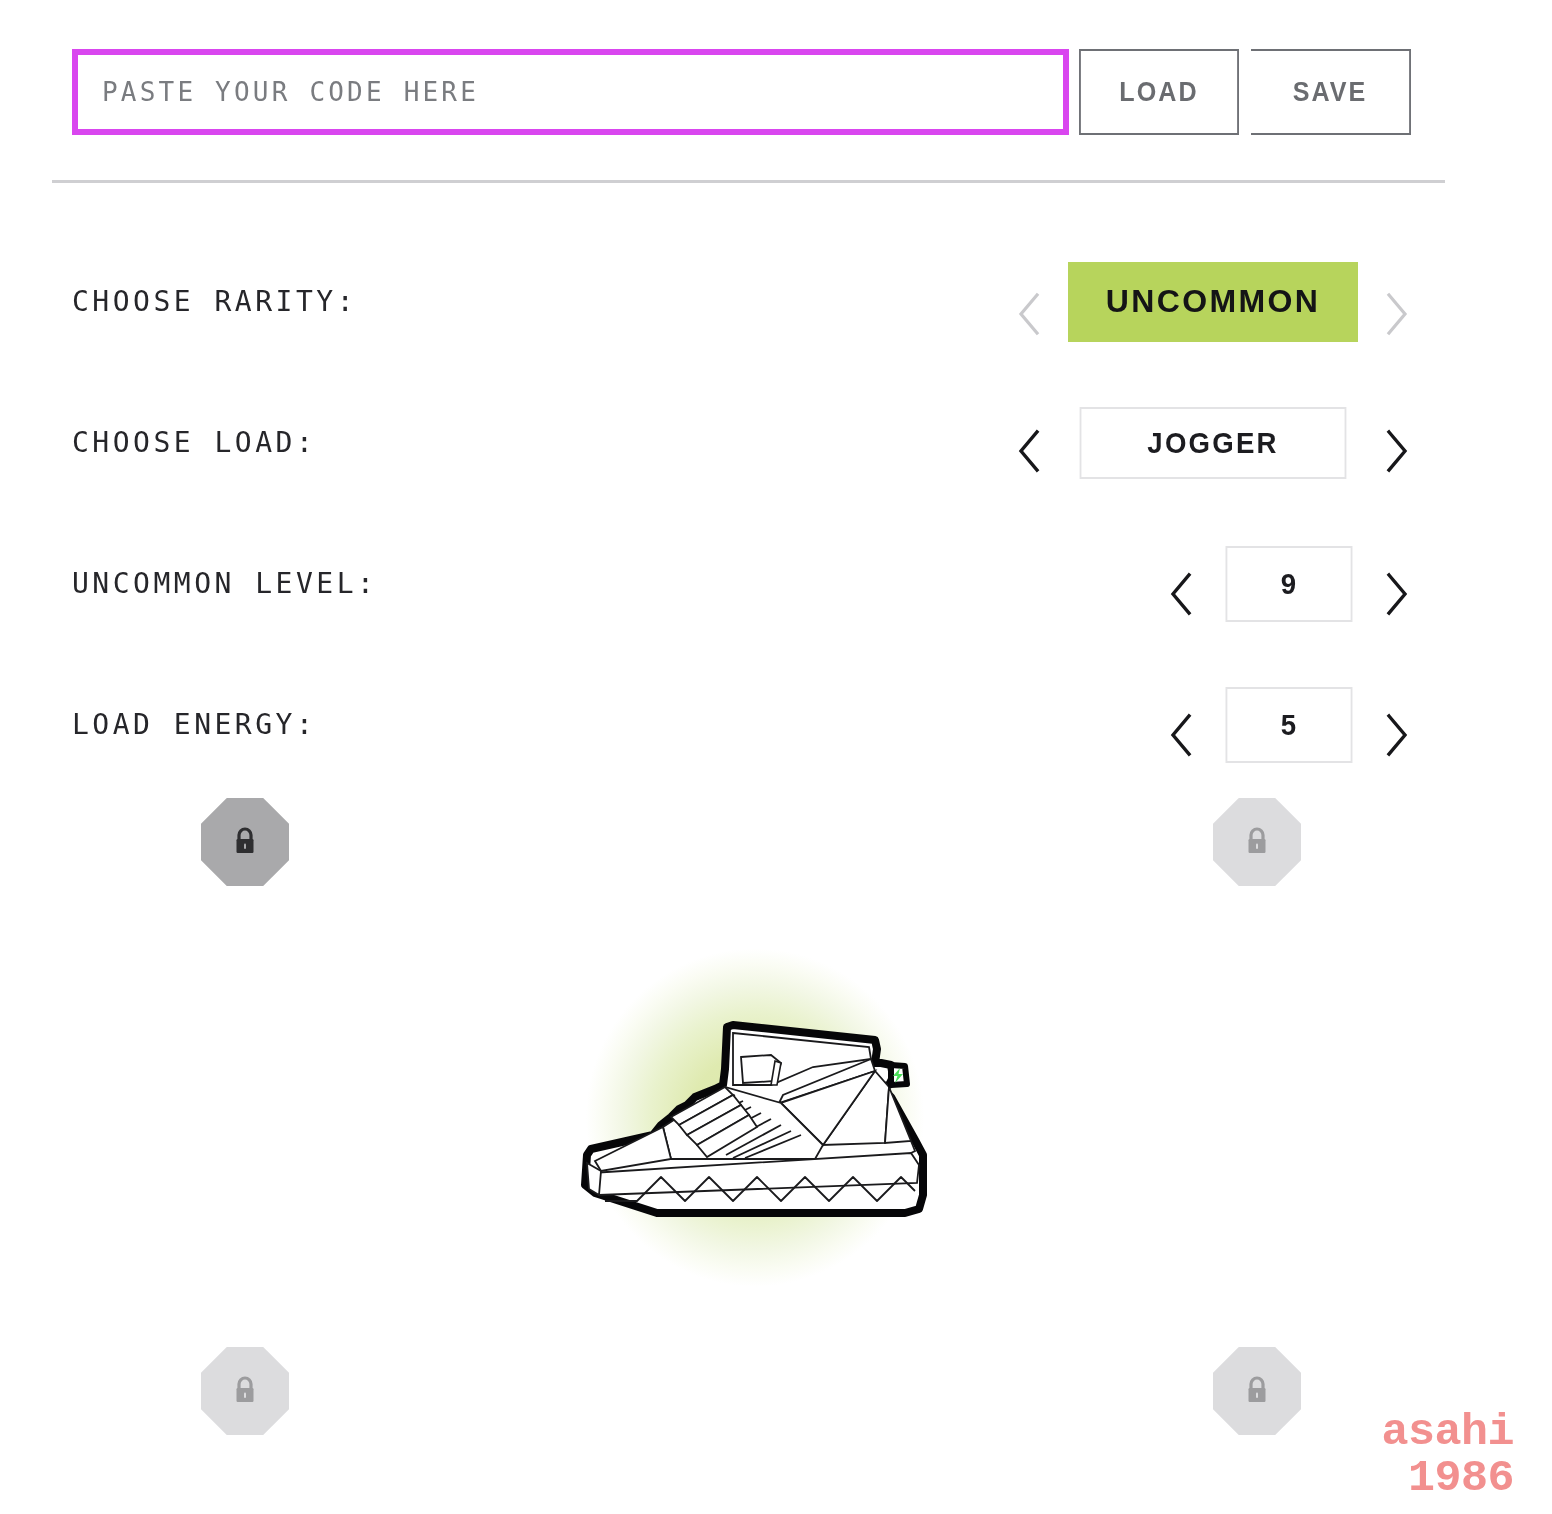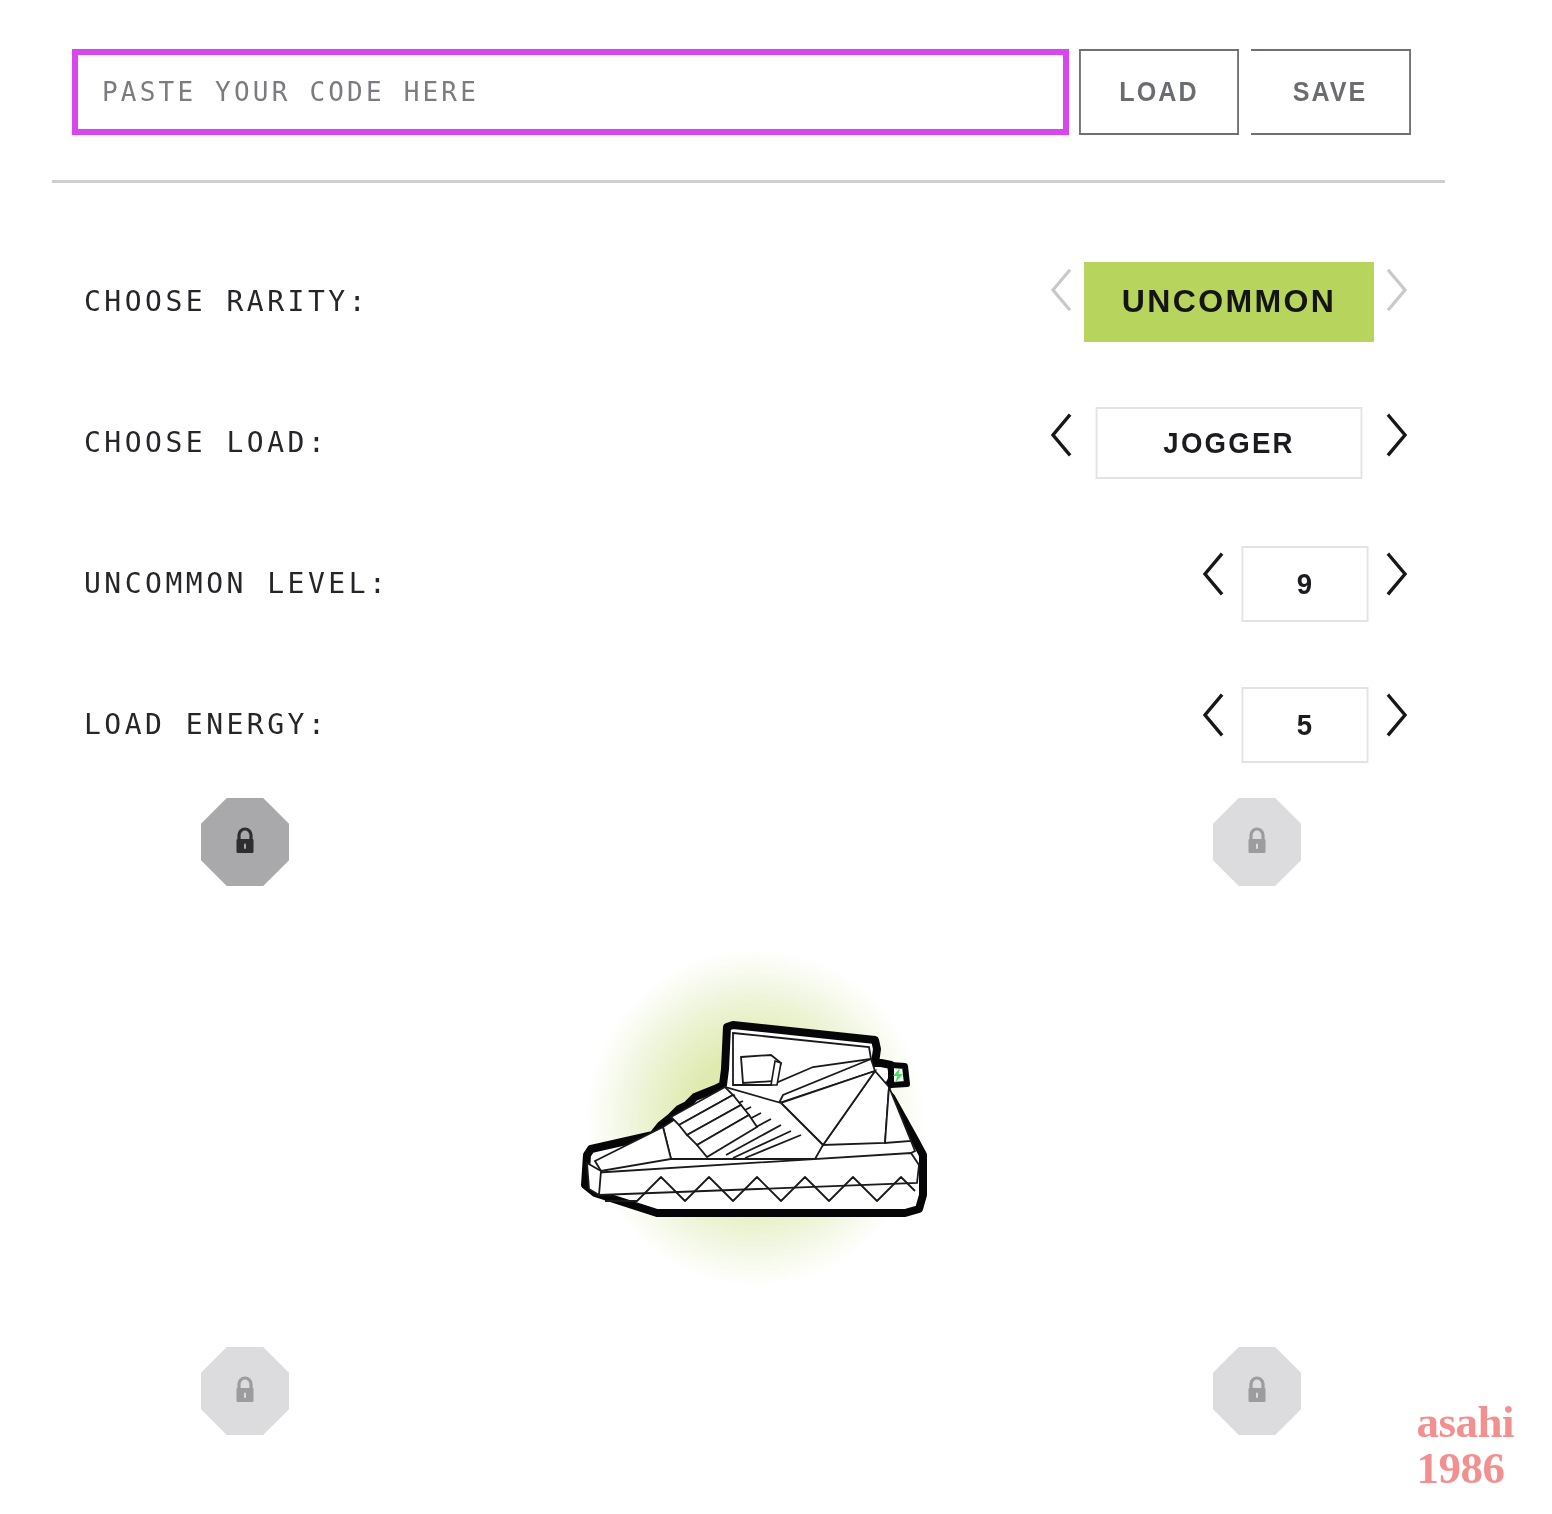--- a/index.html
+++ b/index.html
@@ -74,21 +74,20 @@
     height: 3px;
     background: #cfcfd2;
   }
 
   
   .rows {
     position: absolute;
     left: 0;
     top: 231px;
     width: 1552px;
-    padding-left: 12px;
   }
 
   .opt-row {
     position: relative;
     height: 141px;
     display: flex;
     align-items: center;
   }
 
   .opt-label {
@@ -98,22 +97,22 @@
     font-size: 28px;
     letter-spacing: 3.5px;
     color: #26262a;
     white-space: nowrap;
   }
 
   .stepper {
     position: absolute;
     right: 132px;
     display: flex;
-    align-items: flex-start;
-    gap: 0px;
+    align-items: flex-end;
+    gap: 16px;
   }
 
   .chev {
     width: 46px;
     height: 56px;
     display: flex;
     align-items: center;
     justify-content: center;
     cursor: pointer;
     flex: 0 0 auto;
@@ -206,23 +205,23 @@
   .shoe {
     position: absolute;
     left: 0; top: 0;
     width: 360px; height: 345px;
   }
 
   
   .brand {
     position: absolute;
     right: 38px;
-    bottom: 22px;
-    text-align: left;
-    font-family: Liberation Serif, serif;
+    bottom: 12px;
+    text-align: right;
+    font-family: Liberation Mono, monospace;
     font-weight: bold;
     color: #f2908f;
     line-height: 1.02;
     letter-spacing: -0.5px;
   }
   .brand .l1 { font-size: 45px; display: block; }
   .brand .l2 { font-size: 45px; display: block; }
 </style>
 </head>
 <body>

